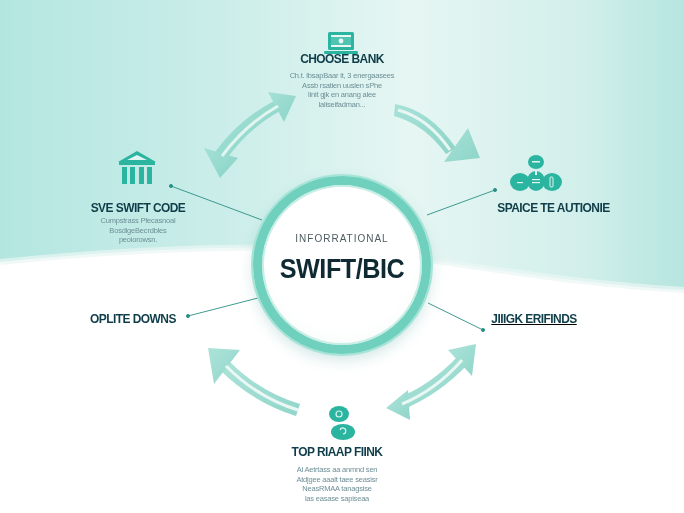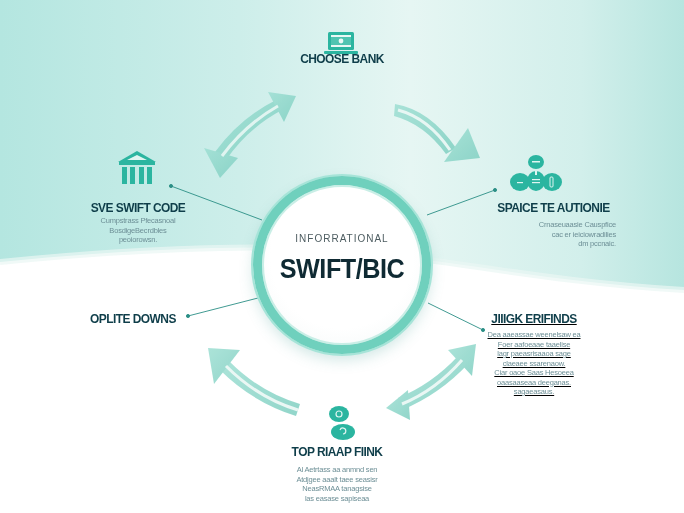--- a/index.html
+++ b/index.html
@@ -153,49 +153,43 @@
 
 <svg class="icon" style="left:323px; top:405px;" width="36" height="36" viewBox="0 0 36 36">
   <ellipse cx="16" cy="9" rx="10" ry="8" fill="#2bb5a0"></ellipse>
   <ellipse cx="20" cy="27" rx="12" ry="8" fill="#2bb5a0"></ellipse>
   <circle cx="16" cy="9" r="3" fill="none" stroke="#dff5f1" stroke-width="1.2"></circle>
   <path d="M17,25 a3,3 0 1,1 3,4" fill="none" stroke="#dff5f1" stroke-width="1.2"></path>
 </svg>
 
 <div class="node" style="left:270px; top:51px; width:144px;">
   <div class="node-title">CHOOSE BANK</div>
+  <div class="node-desc" style="margin-top:5px;">Ch.t. lbsapBaar it, 3 energaasees
+Assb rsatien uuslen sPhe
+linit gjk en anang alee
+laliseifadman...</div>
 </div>
 
 <div class="node" style="left:66px; top:200px; width:144px;">
   <div class="node-title">SVE SWIFT CODE</div>
   <div class="node-desc" style="margin-top:1px;">Cumpstrass Pfecasnoal
 BosdigeBecrdbles
 peoiorowsn.</div>
 </div>
 
 <div class="node" style="left:456px; top:200px; width:160px;text-align:right;">
   <div class="node-title">SPAICE TE AUTIONIE</div>
-  <div class="node-desc" style="margin-top:5px;">Crnaseuaasie Causpfice
-cac er ieiciowradilies
-dm pccnaic.</div>
 </div>
 
 <div class="node" style="left:70px; top:311px; width:126px;">
   <div class="node-title">OPLITE DOWNS</div>
 </div>
 
 <div class="node" style="left:470px; top:311px; width:128px;text-decoration:underline;">
   <div class="node-title">JIIIGK ERIFINDS</div>
-  <div class="node-desc" style="margin-top:4px;">Dea aaeassae weenelsaw ea
-Foer aafoeaae taaelise
-lagr paeasrisaaoa sage
-claeaee ssarenaow.
-Ciar oaoe Saas Hesoeea
-oaasaaseaa deeganas.
-sagaeasaus.</div>
 </div>
 
 <div class="node" style="left:270px; top:444px; width:134px;">
   <div class="node-title">TOP RIAAP FIINK</div>
   <div class="node-desc" style="">Al Aetrtass aa anmnd sen
 Atdjgee aaalt taee seasisr
 NeasRMAA tanagsise
 las easase sapiseaa</div>
 </div>
 

